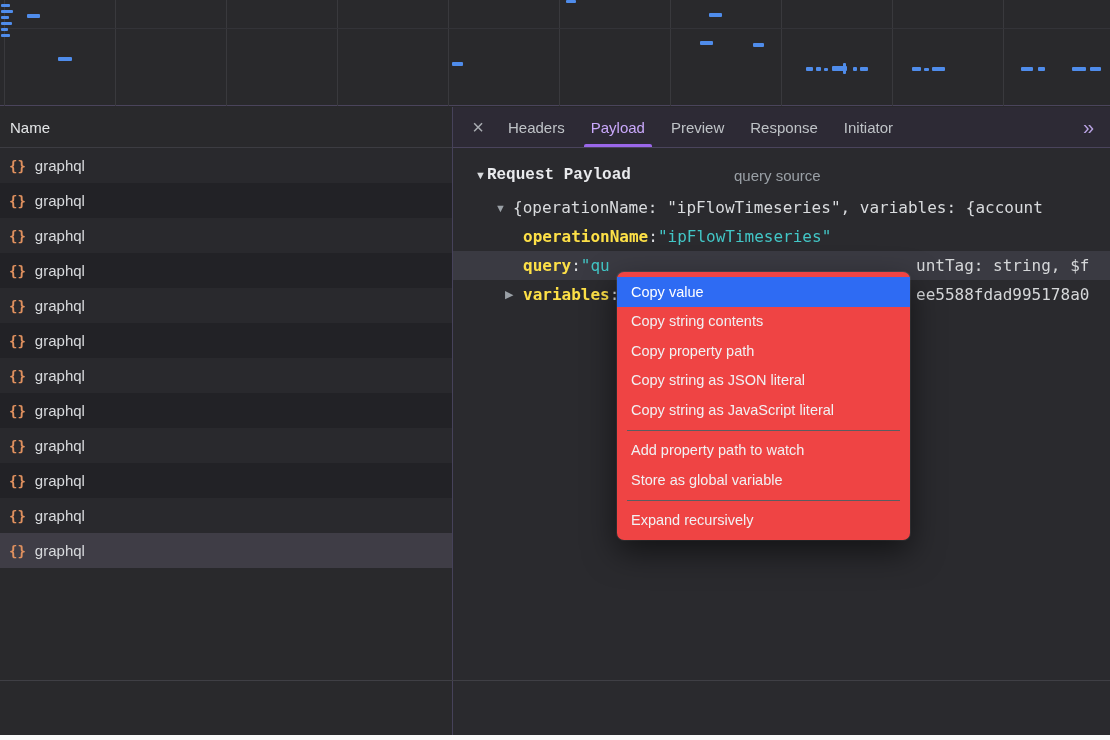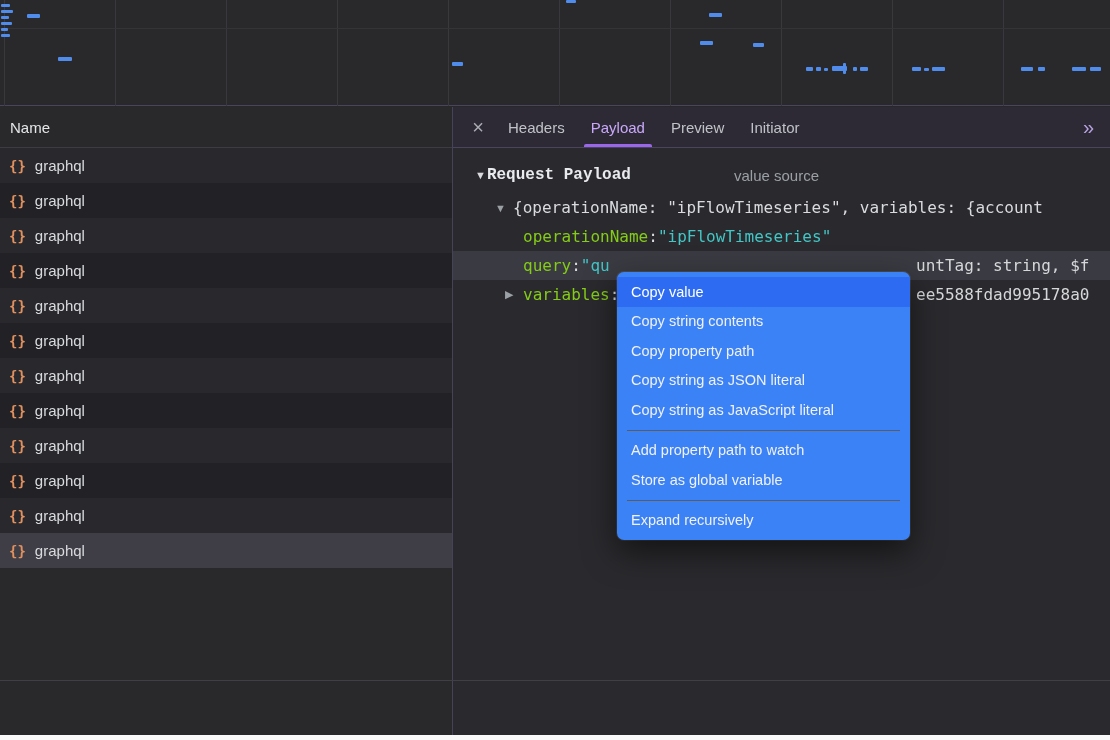--- a/index.html
+++ b/index.html
@@ -76,28 +76,28 @@
     white-space:nowrap; overflow:hidden;
   }
   .tree-row.selected { background:#3a3a42; }
   .expander {
     width:18px; flex:0 0 18px; color:#9aa0a6; font-size:11px;
     font-family:"Liberation Sans", sans-serif; cursor:pointer;
   }
   .ind0 .expander { margin-left:42px; }
   .ind1 .expander { margin-left:52px; }
   .seg-plain  { color:#d9dbde; }
-  .seg-key    { color:#84cc16; }
+  .seg-key    { color:#fde047;font-weight:bold; }
   .seg-string { color:#42c6c6; }
   .right-frag { position:absolute; top:0; height:15px; line-height:29px; color:#d5d7d9; }
 
   
   .context-menu {
     position:absolute; left:617px; top:272px; width:293px;
-    background:#3b82f6; border-radius:7px; padding:5px 0;
+    background:#ef4444; border-radius:7px; padding:5px 0;
     box-shadow:0 12px 32px rgba(0,0,0,.55), 0 0 0 1px rgba(255,255,255,.09);
     font-size:14.5px; color:#f1f1f3; z-index:50;
   }
   .menu-item { height:29.5px; display:flex; align-items:center; padding:0 14px; cursor:default; }
   .menu-item.highlighted { background:#2e6bf3; color:#ffffff; }
   .menu-sep { height:1px; background:#5c5c60; margin:5px 10px; }
 
   
   .footer-line { position:absolute; top:680px; left:0; right:0; height:1px; background:#3f3f45; }
   .bottom-strip { position:absolute; left:0; right:0; bottom:0; height:5px; background:#fafafa; }
@@ -208,29 +208,30 @@
       </div>
   </div>
 
   <div class="right">
     <div class="tabbar">
       <span class="close-btn">×</span>
       <div id="tabs" style="display:flex; align-items:stretch;">
           <span class="tab">Headers</span>
           <span class="tab selected">Payload</span>
           <span class="tab">Preview</span>
+          <span class="tab">Response</span>
           <span class="tab">Initiator</span>
         </div>
       <span class="overflow-btn">»</span>
     </div>
 
     <div class="payload">
       <div class="section-row">
         <span class="section-tri">▼</span><span class="section-title">Request Payload</span>
-        <span class="view-source">value source</span>
+        <span class="view-source">query source</span>
       </div>
       <div class="tree" id="tree-rows">
           <div class="tree-row ind0">
             <span class="expander">▼</span>
             <span class="seg-plain">{operationName: "ipFlowTimeseries", variables: {account</span>
           </div>
           <div class="tree-row ind1">
             <span class="expander"></span>
             <span class="seg-key">operationName</span>
             <span class="seg-plain">: </span>

